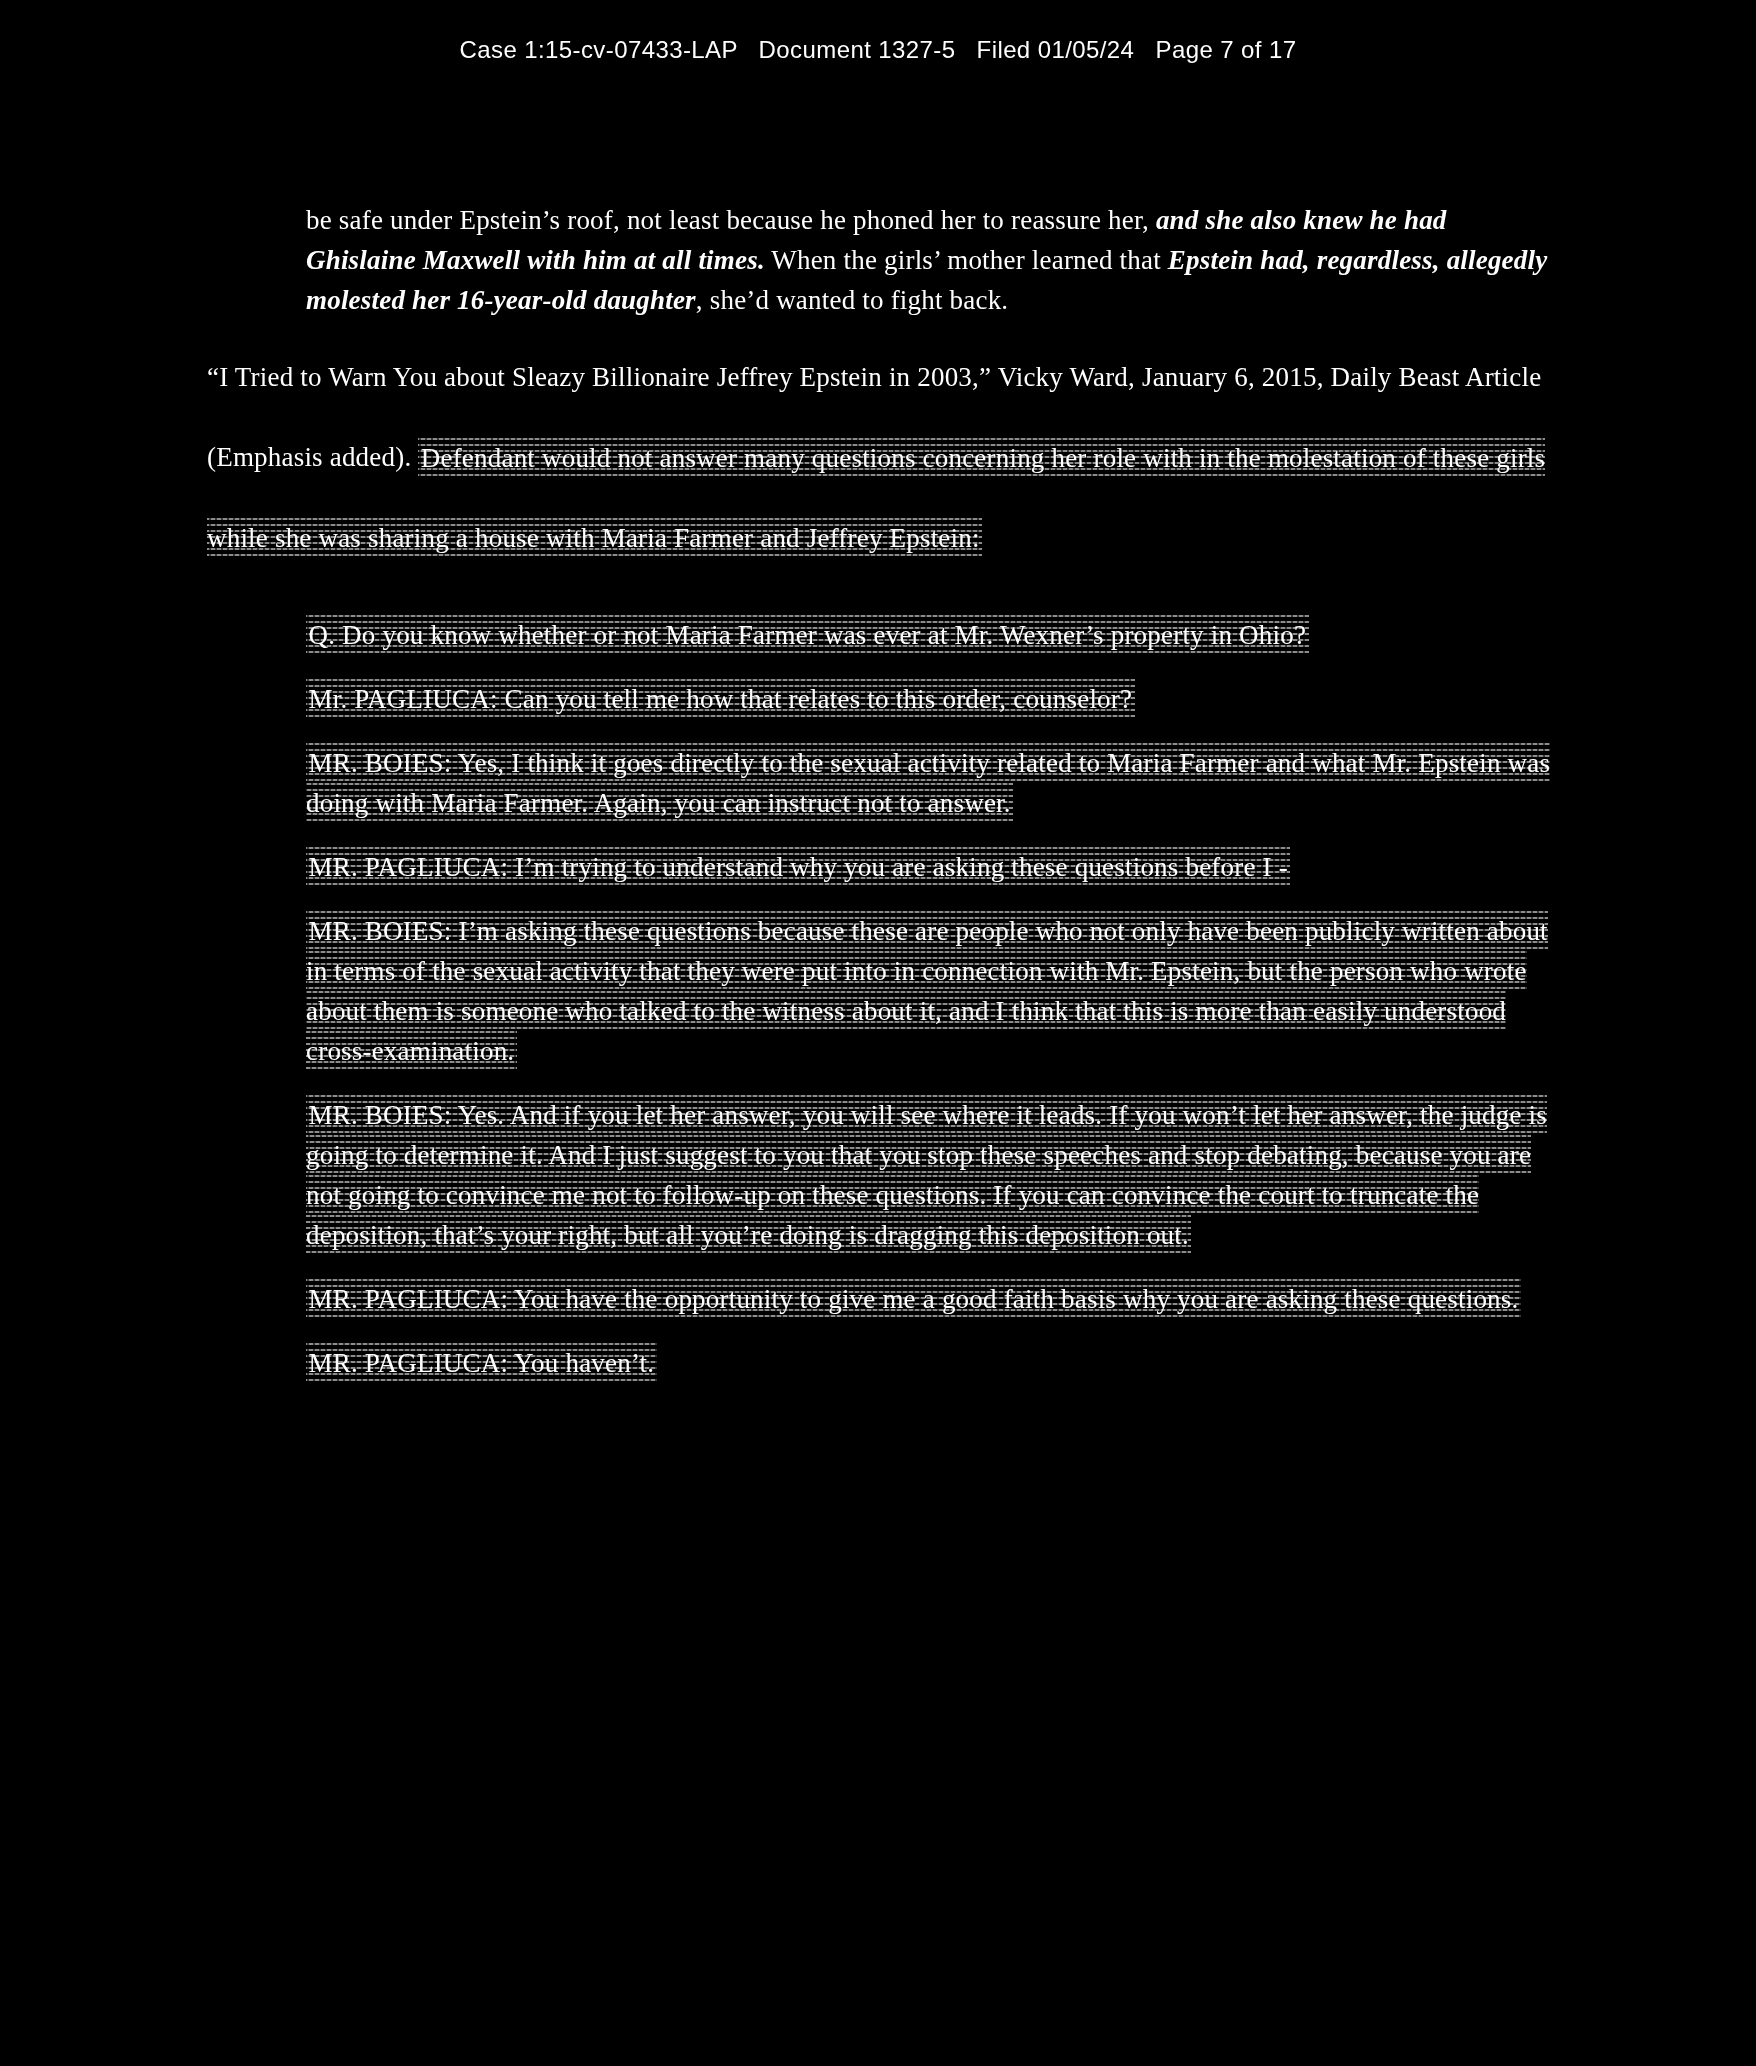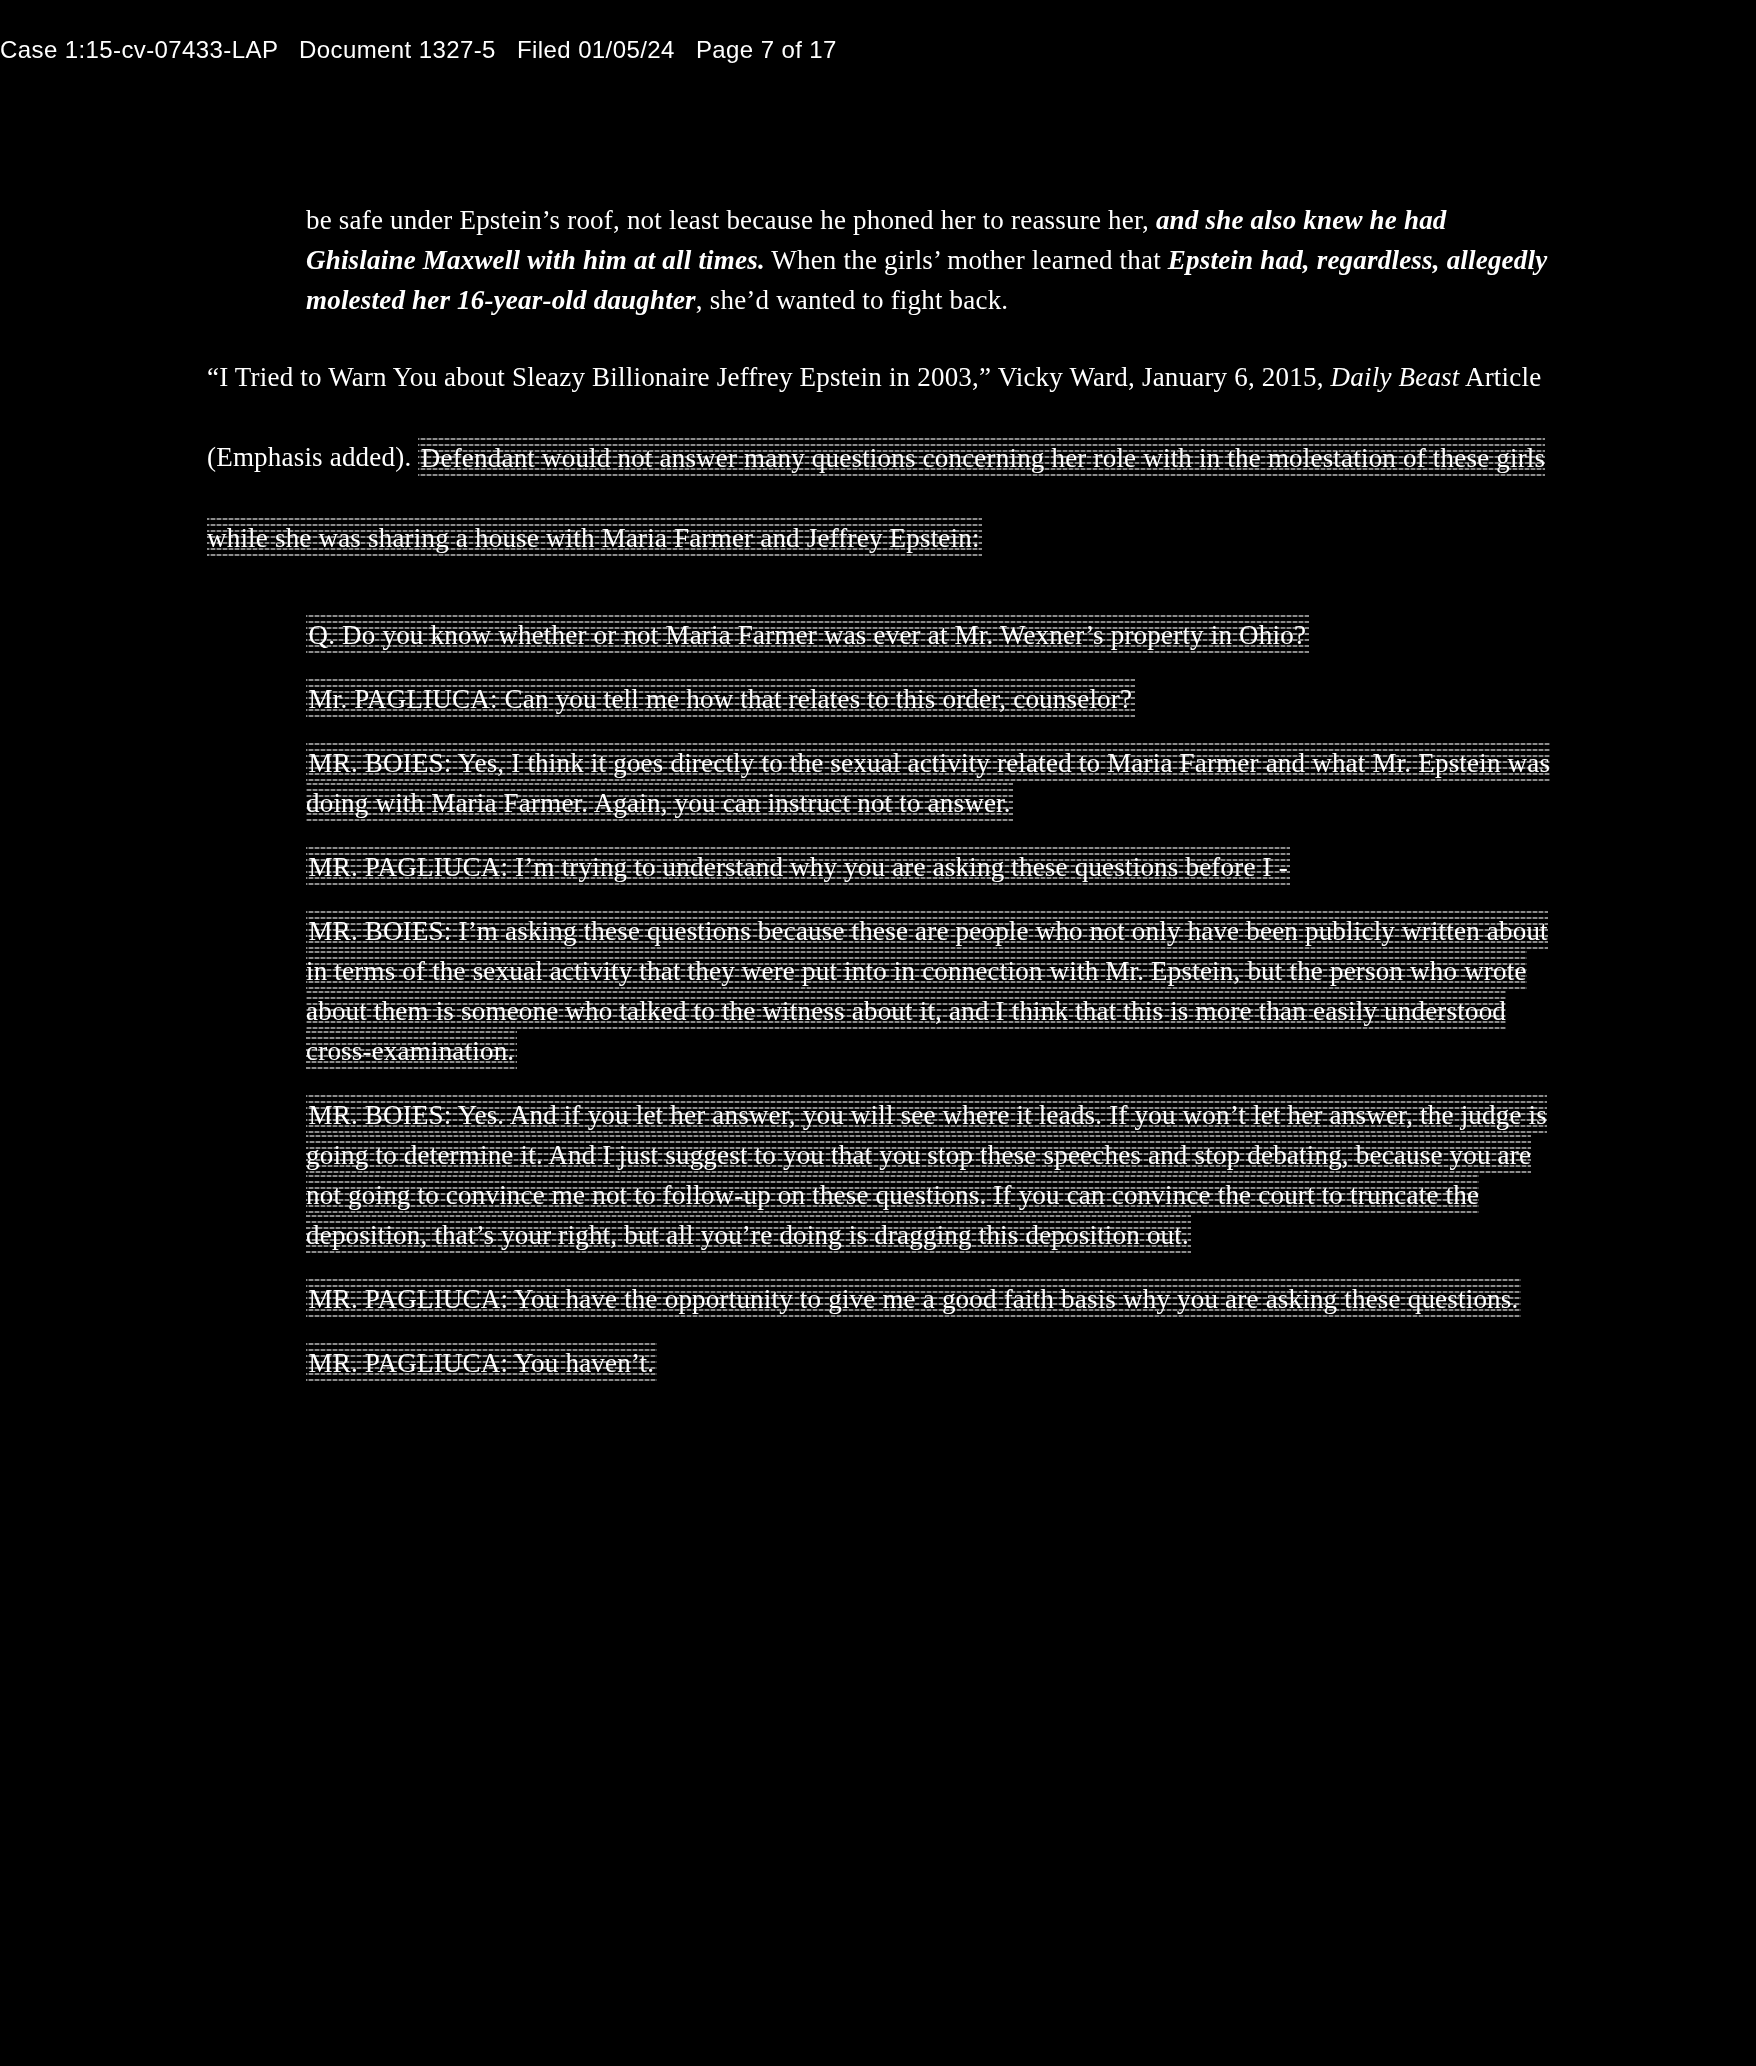--- a/index.html
+++ b/index.html
@@ -7,35 +7,35 @@
     position: relative;
     width: 1756px;
     height: 2273px;
     background: #000000;
     color: #ffffff;
     font-family: "Liberation Serif", serif;
     overflow: hidden;
   }
   .header {
     padding-top: 36px;
-    text-align: left;
+    text-align: center;
     font-family: "Liberation Sans", sans-serif;
     font-size: 24px;
     letter-spacing: 0.4px;
   }
   .header span { white-space: pre; }
   .content { padding: 0 194px 0 207px; }
   .quote {
     margin: 136px 0 4px 99px;
     font-size: 27px;
     line-height: 40px;
     letter-spacing: 0.2px;
   }
   .em { font-weight: bold; font-style: italic; }
-  .it { font-style: italic; }
+  .it { }
   .para {
     margin: 17.4px 0 0 0;
     font-size: 27px;
     line-height: 80px;
     letter-spacing: 0.2px;
   }
   .qa p {
     margin: 24px 0 0 99px;
     font-size: 27px;
     line-height: 40px;

